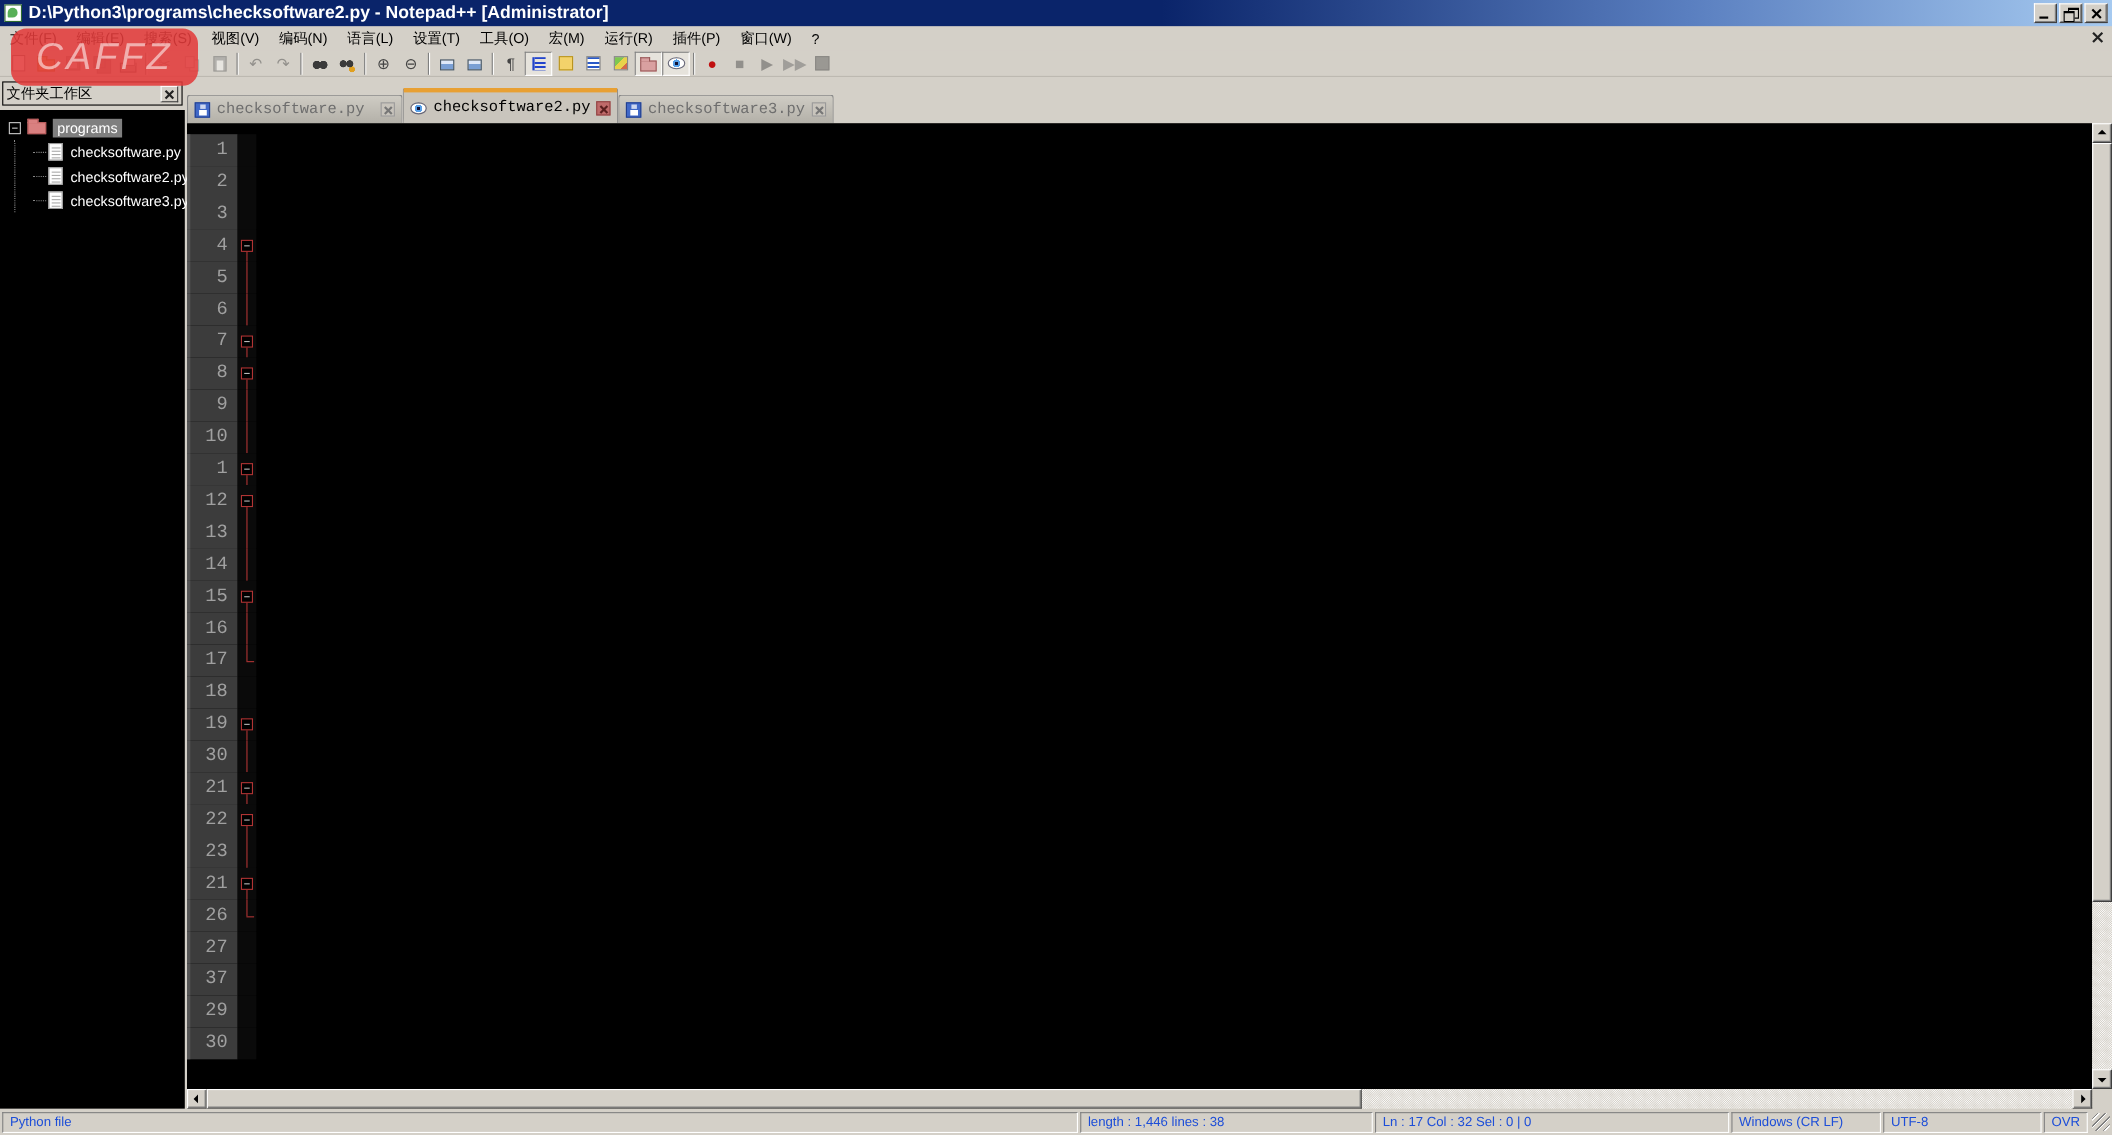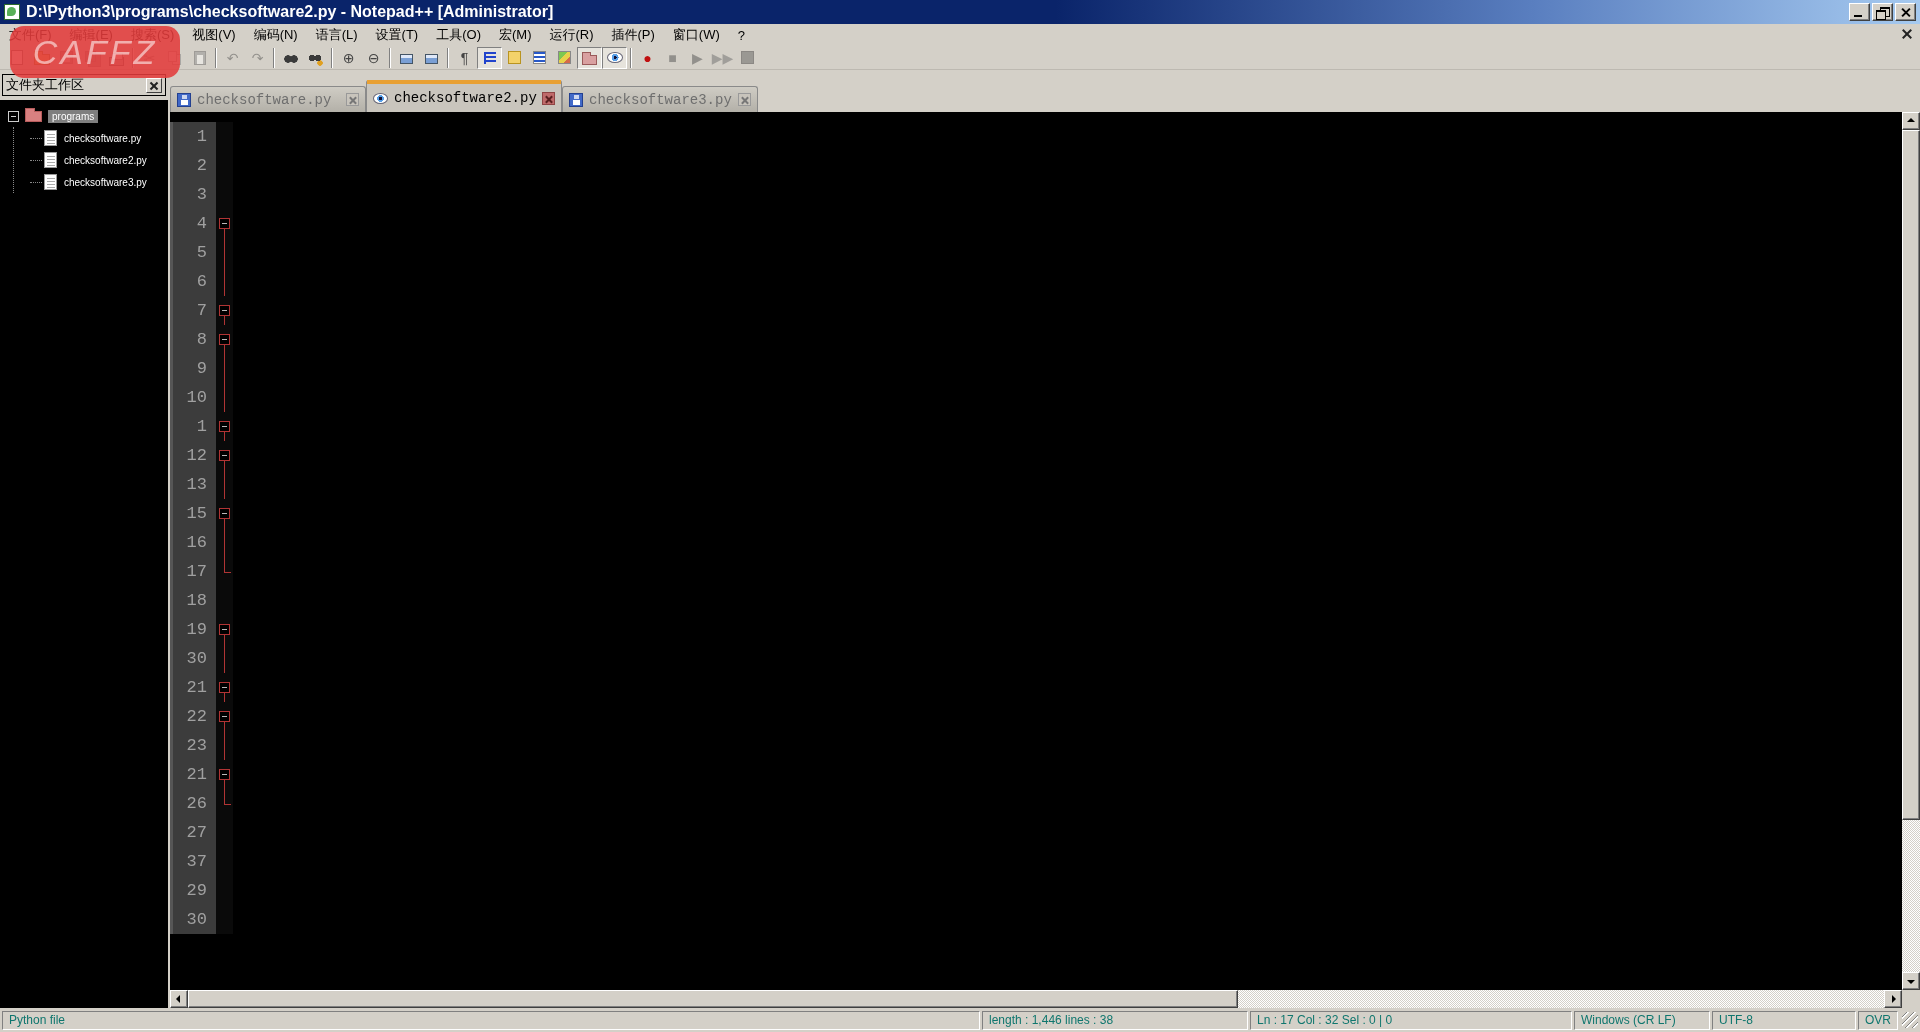--- a/index.html
+++ b/index.html
@@ -77,21 +77,21 @@
     color:rgba(255,255,255,.55); font-size:34px; font-weight:normal; font-style:italic; letter-spacing:3px; z-index:50; }
 
   
   .panel-header { position:absolute; left:2px; top:74px; width:164px; height:22px; background:#D4D0C8;
     border:1px solid #000; display:flex; align-items:center; justify-content:space-between;
     font-size:13px; padding:0 3px; color:#000; }
   .panel-close { width:16px; height:15px; background:#D4D0C8; border:1px solid; border-color:#fff #404040 #404040 #fff; position:relative; }
   .panel-close::before,.panel-close::after { content:""; position:absolute; left:6px; top:2px; width:2px; height:10px; background:#222; }
   .panel-close::before{ transform:rotate(45deg);} .panel-close::after{ transform:rotate(-45deg);}
   .tree { position:absolute; left:0; top:100px; width:168px; height:908px; background:#000; color:#fff;
-    font-size:10px; padding-top:5px; }
+    font-size:13px; padding-top:5px; }
   .tree-row { display:flex; align-items:center; height:22px; position:relative; }
   .expand-box { width:11px; height:11px; border:1px solid #ccc; background:#000; margin-left:8px; position:relative; flex:none; }
   .expand-box::before { content:""; position:absolute; left:2px; top:4px; width:5px; height:1px; background:#ccc; }
   .tree-folder { width:17px; height:11px; background:#d98080; border:1px solid #b85c5c; position:relative; margin:0 6px 0 6px; flex:none; }
   .tree-folder::before { content:""; position:absolute; left:-1px; top:-4px; width:8px; height:3px; background:#d98080; border:1px solid #b85c5c; border-bottom:none; }
   .tree-root-label { background:#7f7f7f; padding:1px 4px; }
   .tree-file { margin-left:30px; }
   .tree-connector { width:12px; border-top:1px dotted #888; margin-right:2px; flex:none; }
   .tree-vline { position:absolute; left:13px; top:27px; height:66px; border-left:1px dotted #888; }
   .tree-page { width:13px; height:16px; background:#fff; border:1px solid #999; position:relative; margin-right:7px; flex:none; }
@@ -149,21 +149,21 @@
   .arr-dn { left:4px; top:7px; border-top-color:#000; border-bottom:none; }
   .arr-lf { left:5px; top:4px; border-right-color:#000; border-left:none; }
   .arr-rt { left:7px; top:4px; border-left-color:#000; border-right:none; }
   .vthumb { position:absolute; left:0; top:18px; width:18px; height:690px; background:#d4d0c8;
     border:1px solid; border-color:#fff #404040 #404040 #fff; box-shadow:inset -1px -1px 0 #808080; }
   .hthumb { position:absolute; left:18px; top:0; width:1050px; height:18px; background:#d4d0c8;
     border:1px solid; border-color:#fff #404040 #404040 #fff; box-shadow:inset -1px -1px 0 #808080; }
 
   
   .statusbar { position:absolute; left:0; top:1008px; width:1920px; height:24px; background:#d4d0c8;
-    display:flex; align-items:center; padding:2px 2px; font-size:12px; color:#0f766e; gap:2px; }
+    display:flex; align-items:center; padding:2px 2px; font-size:12px; color:#1d4ed8; gap:2px; }
   .sb-panel { height:19px; line-height:17px; padding:0 6px; border:1px solid; border-color:#808080 #fff #fff #808080; white-space:nowrap; overflow:hidden; }
   .sb1 { flex:1; } .sb2 { width:266px; } .sb3 { width:322px; } .sb4 { width:136px; } .sb5 { width:144px; } .sb6 { width:40px; }
   .grip { width:16px; height:16px; margin-left:2px;
     background:repeating-linear-gradient(135deg,transparent 0 3px,#808080 3px 4px,#fff 4px 5px); }
 </style>
 </head>
 <body>
 
 <div class="app">
 
@@ -410,20 +410,26 @@
             <div class="fl-below"></div>
           </div>
         </div>
         <div class="eline">
           <div class="lnum">13</div>
           <div class="fold">
             <div class="fl-full"></div>
           </div>
         </div>
         <div class="eline">
+          <div class="lnum">14</div>
+          <div class="fold">
+            <div class="fl-full"></div>
+          </div>
+        </div>
+        <div class="eline">
           <div class="lnum">15</div>
           <div class="fold">
             <div class="fbox"></div>
             <div class="fl-below"></div>
           </div>
         </div>
         <div class="eline">
           <div class="lnum">16</div>
           <div class="fold">
             <div class="fl-full"></div>

